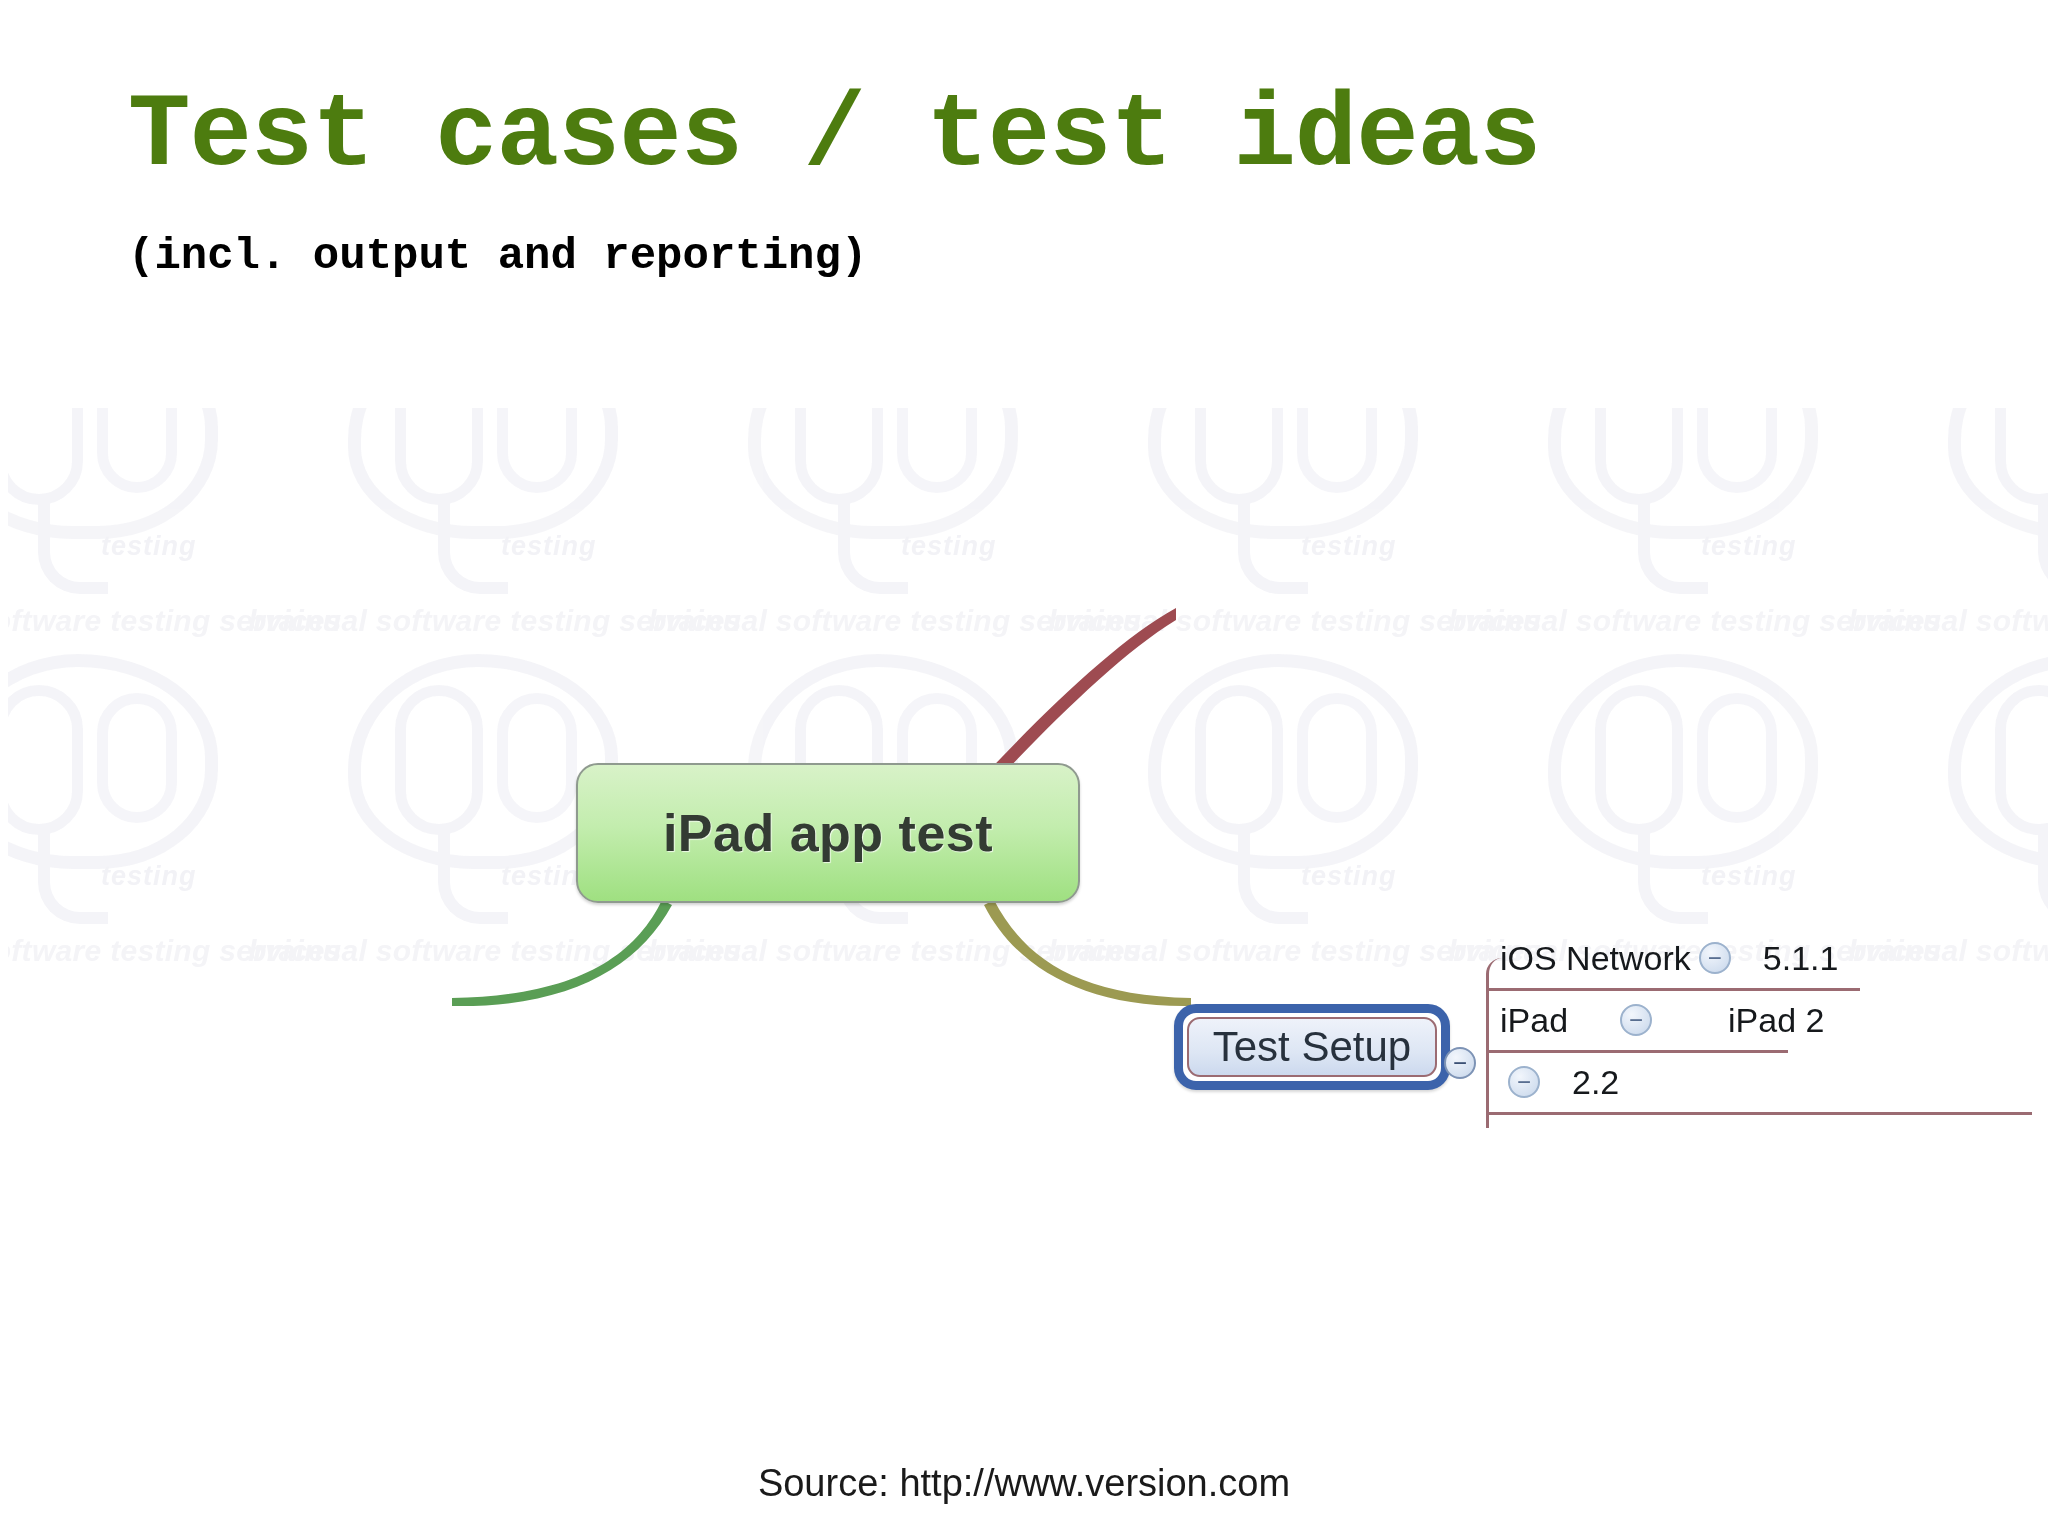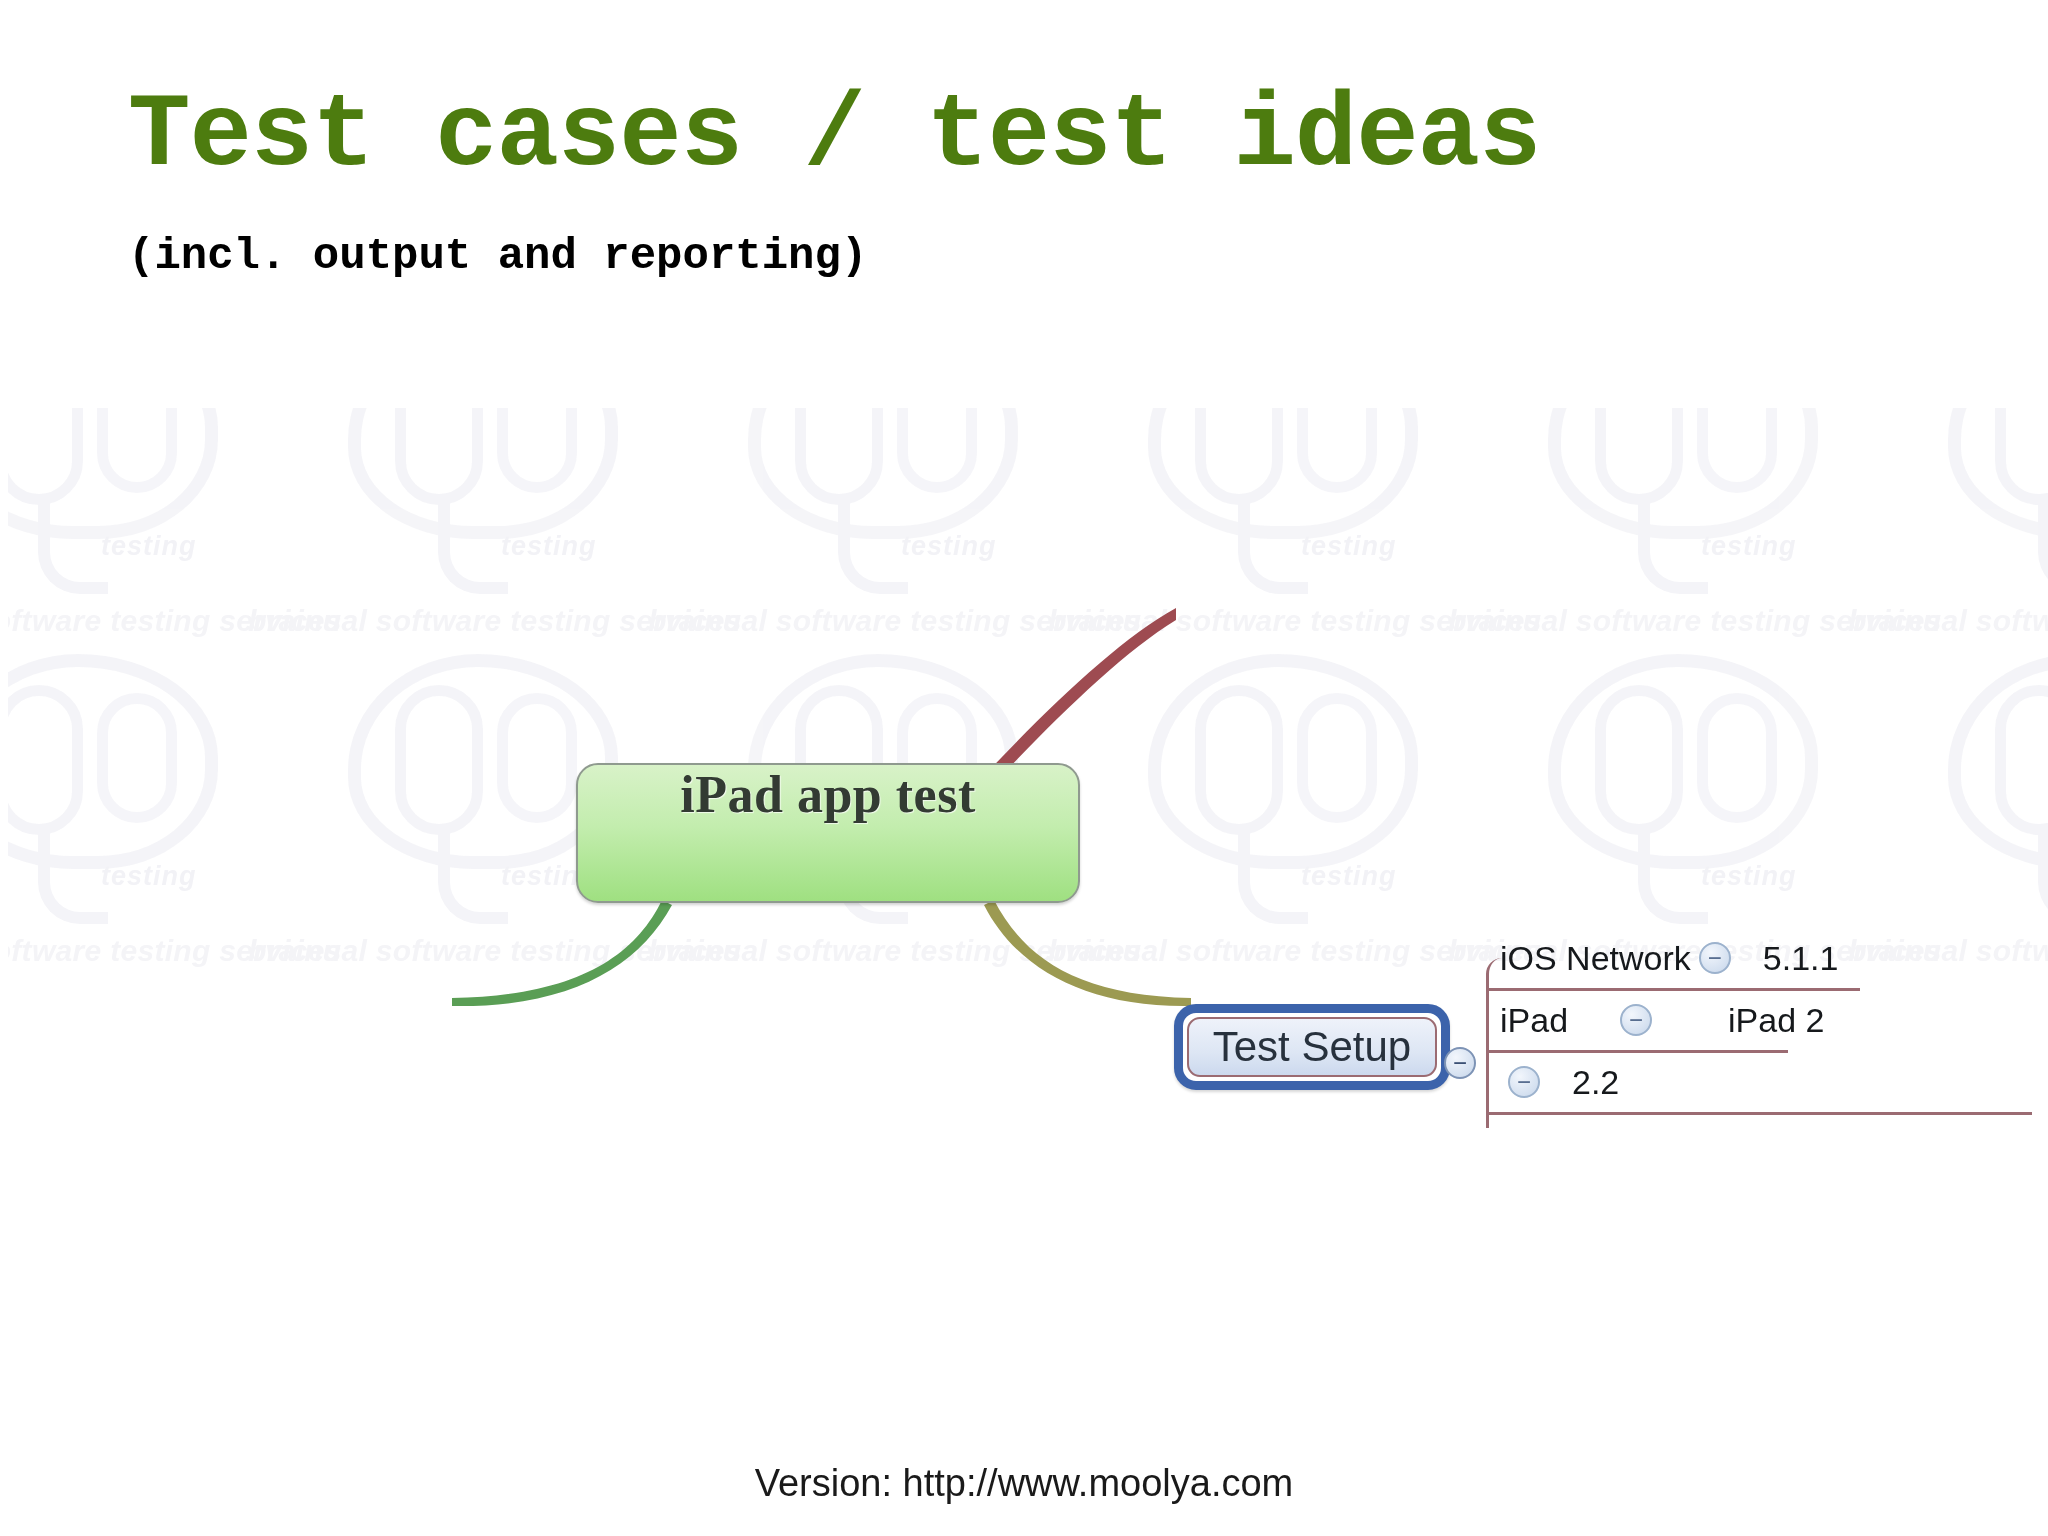--- a/index.html
+++ b/index.html
@@ -133,23 +133,23 @@
   #connectors {
     position: absolute;
     inset: 0;
   }
 
   
   .node {
     position: absolute;
     box-sizing: border-box;
     display: flex;
-    align-items: flex-start;
+    align-items: center;
     justify-content: center;
-    font-family: Liberation Serif, serif;
+    font-family: Liberation Sans, sans-serif;
     white-space: nowrap;
   }
 
   #node-central {
     left: 568px;
     top: 355px;
     width: 504px;
     height: 140px;
     border-radius: 22px;
     border: 2px solid #8f9a8f;
@@ -418,13 +418,13 @@
     <div class="attr-row" style="top:186px;">
       <span>Network</span>
 
       <span class="attr-value">wifi 2Mbps</span>
     </div>
 
   </div>
 
 </div>
 
-<div id="source-line">Version: http://www.moolya.com</div>
+<div id="source-line">Source: http://www.version.com</div>
 
 </body></html>

